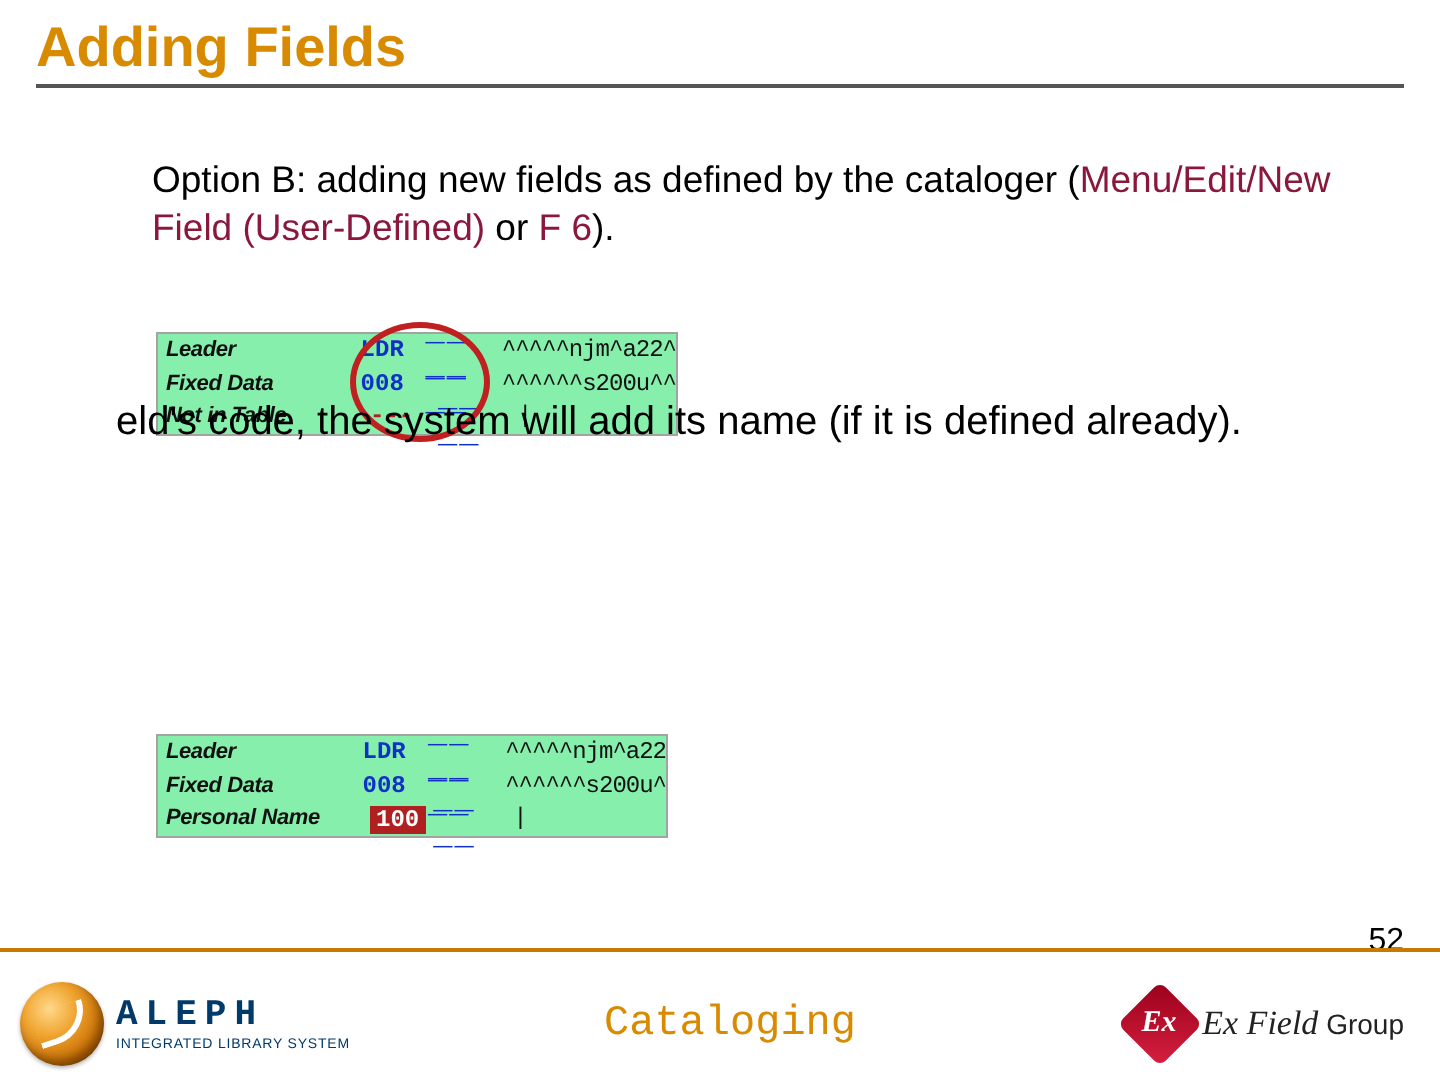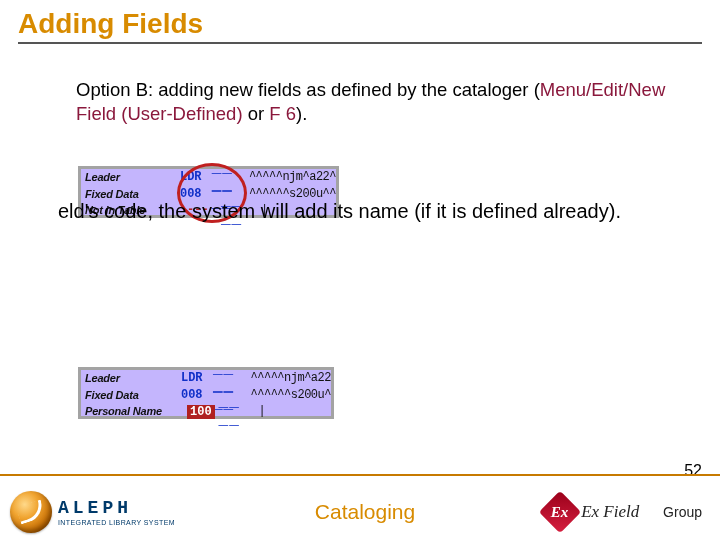--- a/index.html
+++ b/index.html
@@ -26,22 +26,22 @@
   }
   .body {
     padding: 18px 30px 0 60px;
     font-size: 18.5px;
     color: #000;
     line-height: 1.28;
   }
   .body p { margin: 16px; }
   .maroon { color: #8a183c; }
   .screenshot {
-    border: 3px solid #a3a3a3;
-    background: #c4b5fd;
+    border: 1px solid #a3a3a3;
+    background: #86efac;
     font-family: Verdana, Arial, sans-serif;
     font-size: 12px;
     position: absolute;
   }
   .shot1 { left: 78px; top: 166px; width: 261px; height: 52px; }
   .shot2 { left: 78px; top: 367px; width: 256px; height: 52px; }
   .row { display: flex; align-items: center; height: 16.5px; }
   .lbl { width: 106px; padding-left: 4px; font-style: italic; font-weight: bold; color: #111; font-size: 11px; letter-spacing: -0.2px; }
   .code { width: 34px; font-weight: bold; font-family: "Courier New", monospace; font-size: 12px; }
   .code.blue { color: #1030c8; }
@@ -102,21 +102,21 @@
   .brand-text { display: flex; flex-direction: column; line-height: 1; }
   .brand-main { font-family: "Courier New", monospace; font-weight: bold; letter-spacing: 4px; font-size: 18px; color: #003a6a; }
   .brand-sub { font-size: 7px; letter-spacing: 0.4px; color: #003a6a; margin-top: 2px; }
   .footer-mid {
     flex: 1;
     display: flex;
     align-items: center;
     justify-content: center;
     color: #d88b00;
     font-size: 21px;
-    font-family: Liberation Sans, sans-serif;
+    font-family: Liberation Mono, monospace;
   }
   .footer-right {
     width: 200px;
     display: flex;
     align-items: center;
     justify-content: flex-end;
     padding-right: 18px;
     gap: 6px;
   }
   .ex-mark {
@@ -128,21 +128,21 @@
   }
   .ex-mark span {
     transform: rotate(-45deg);
     color: #fff;
     font-weight: bold;
     font-style: italic;
     font-size: 15px;
     font-family: Georgia, serif;
   }
   .ex-text { font-style: italic; font-family: Georgia, serif; font-size: 17px; color: #222; }
-  .ex-text .grp { font-style: normal; font-family: Arial, sans-serif; font-size: 14px; margin-left: 20px; }
+  .ex-text .grp { font-style: normal; font-family: Arial, sans-serif; font-size: 14px; }
   .page-no {
     position: absolute;
     right: 18px;
     bottom: 60px;
     font-size: 16px;
     color: #000;
   }
 </style>
 </head>
 <body>

